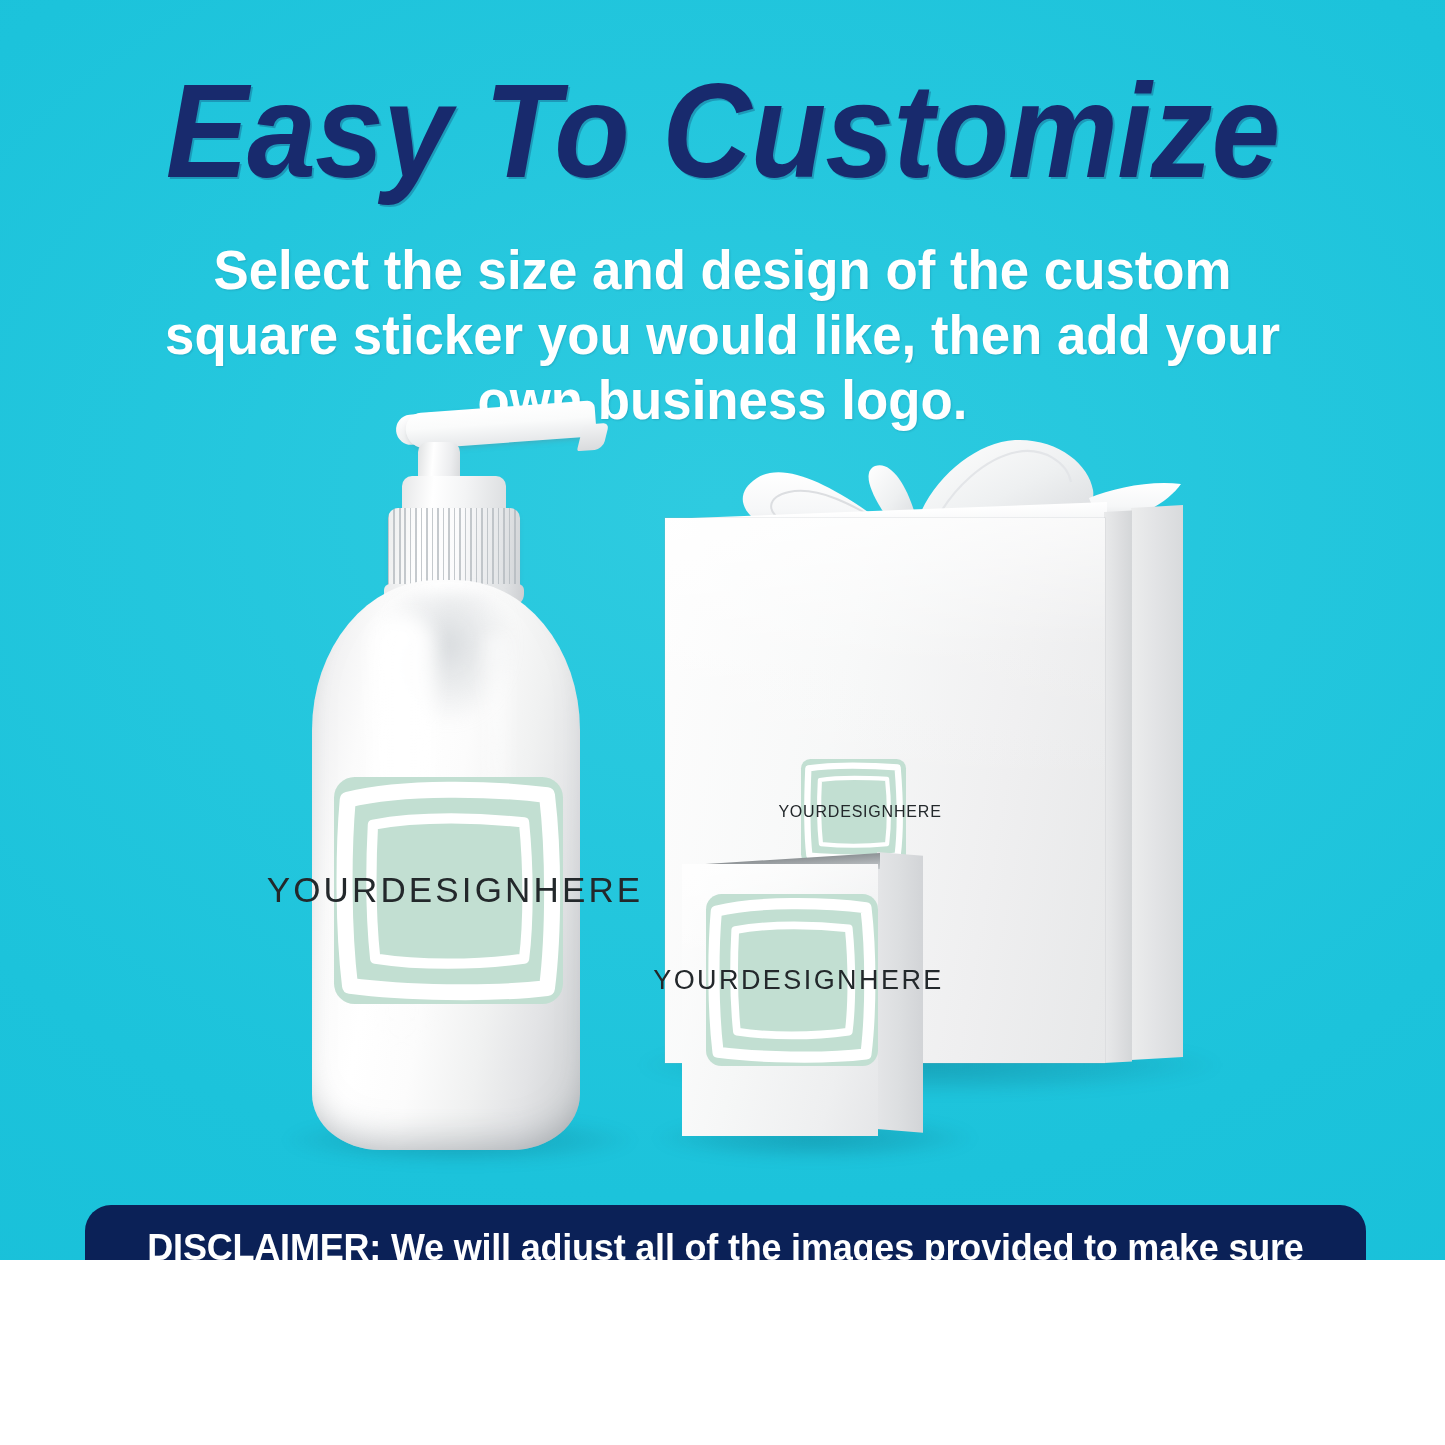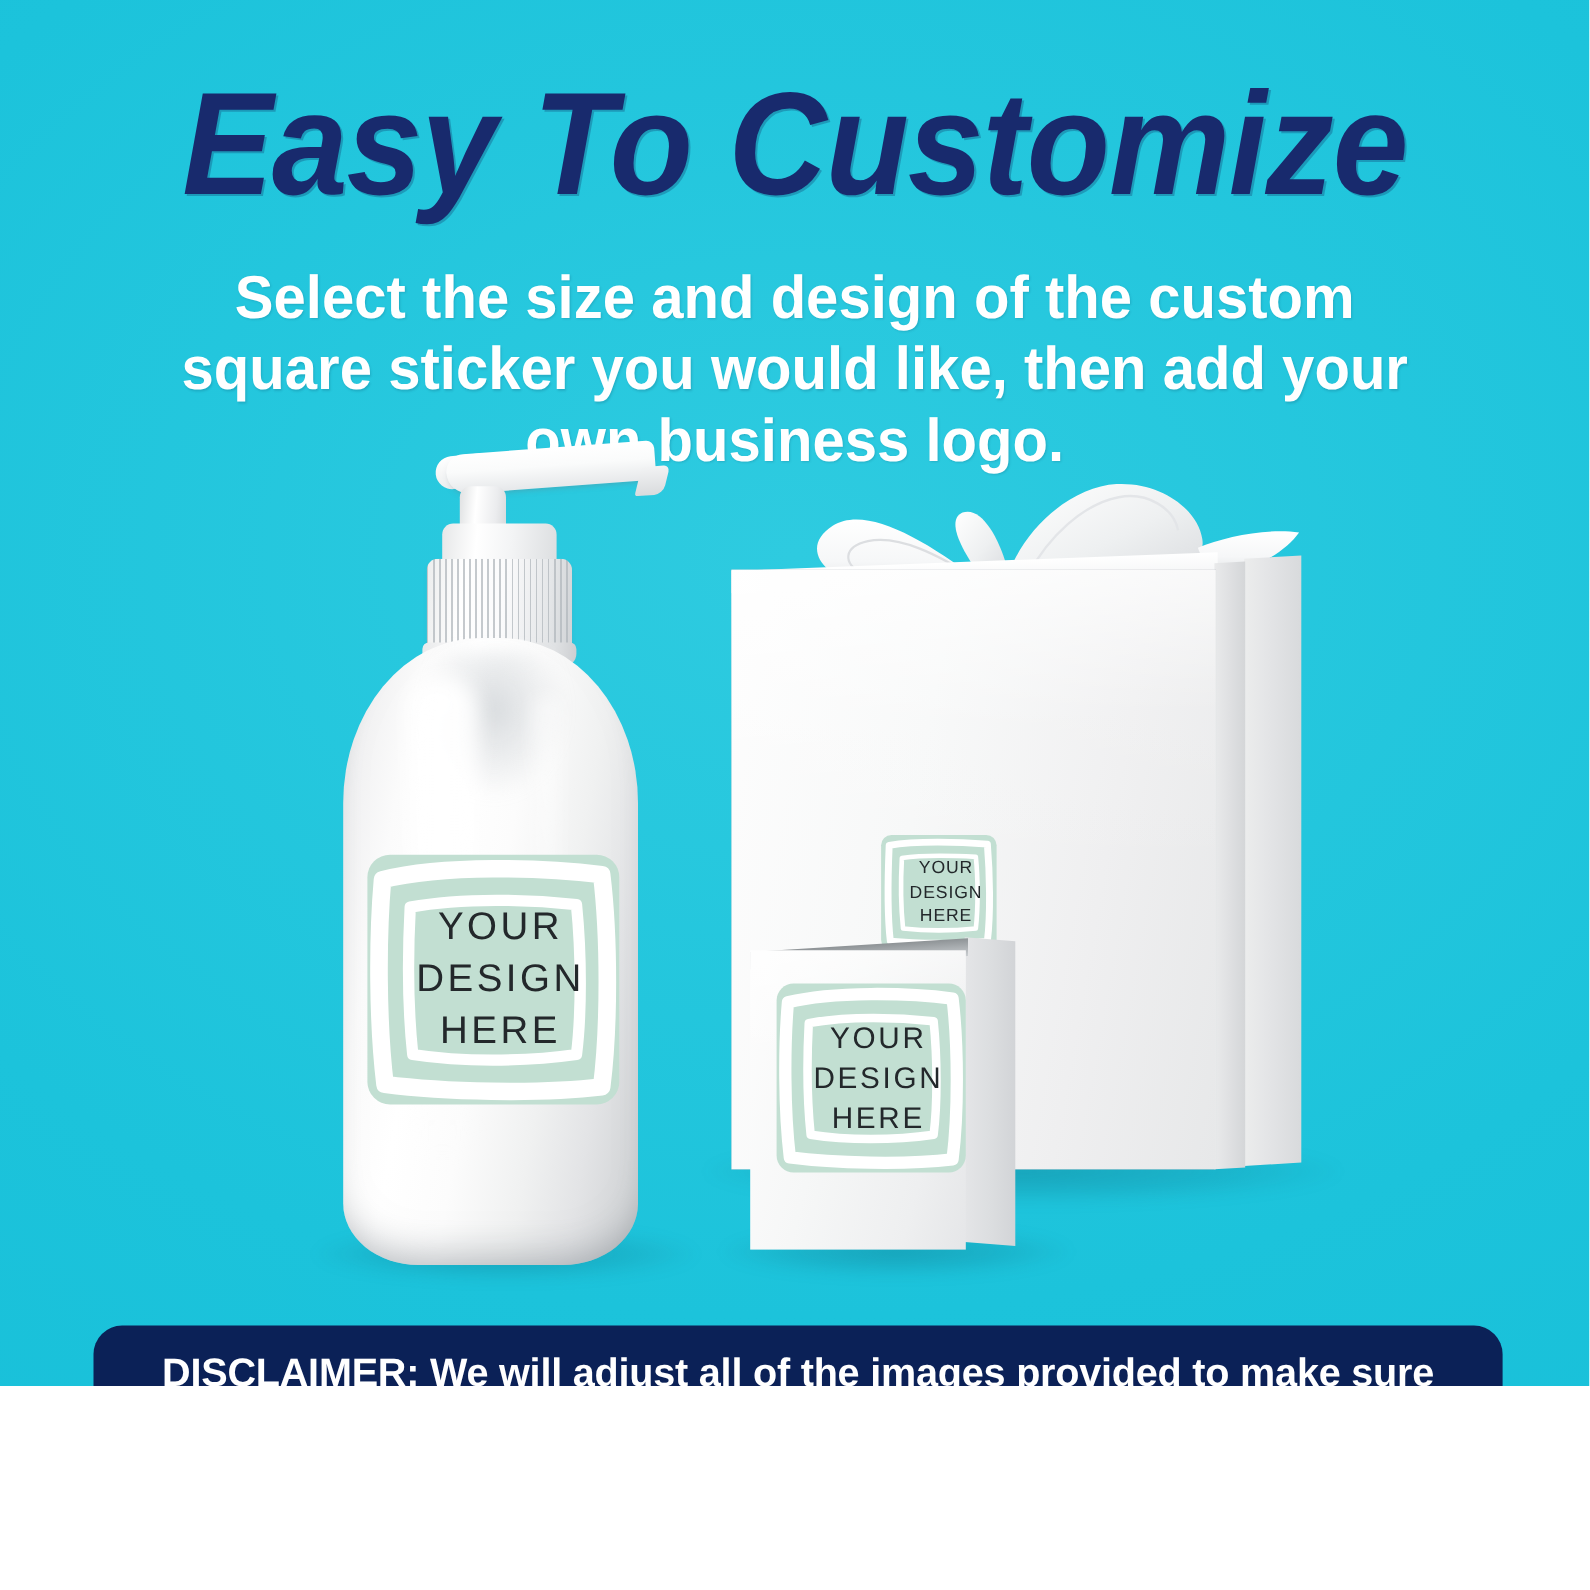--- a/index.html
+++ b/index.html
@@ -215,21 +215,21 @@
 
   
   .sticker { position: absolute; }
   .sticker .sk-bg {
     position: absolute; inset: 0;
     background: #c2dfd2;
     border-radius: 9%;
   }
   .sticker .sk-txt {
     position: absolute; inset: 0;
-    display: flex; flex-direction: column;
+    display: flex; flex-direction: row;
     align-items: center; justify-content: center;
     color: #23282b;
     font-weight: 300;
     letter-spacing: 0.09em;
     text-align: center;
     line-height: 1.34;
     padding-left: 13px;
   }
   .sticker svg { position: absolute; inset: 0; width: 100%; height: 100%; }
   .sticker--gift   { left: 801px; top: 699px; width: 105px; height: 105px; }

